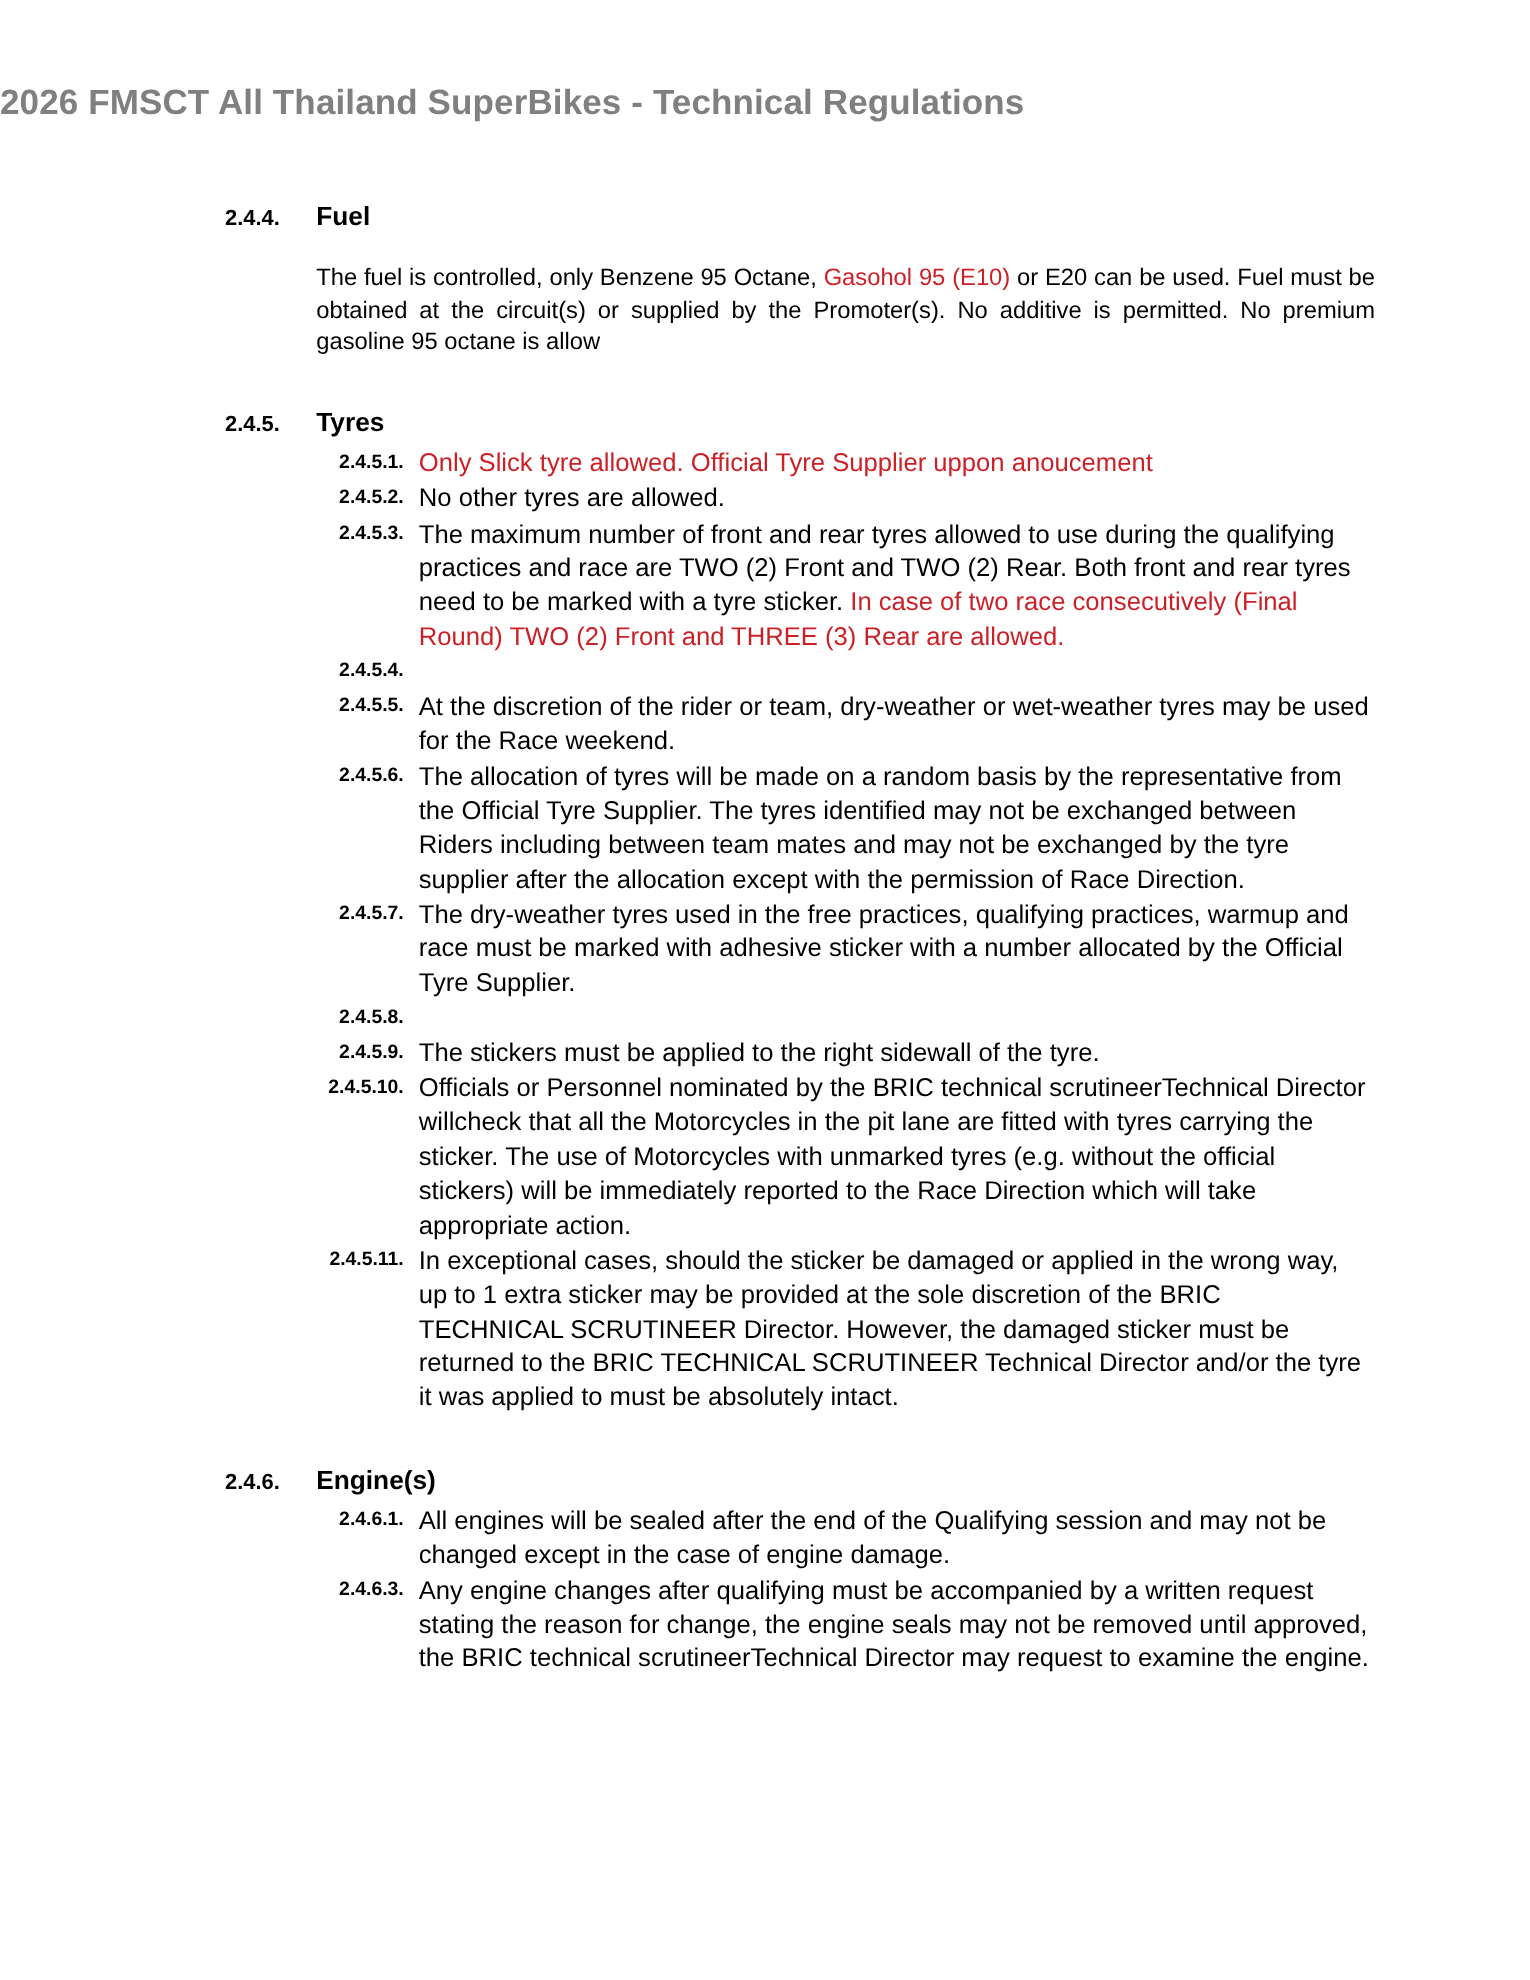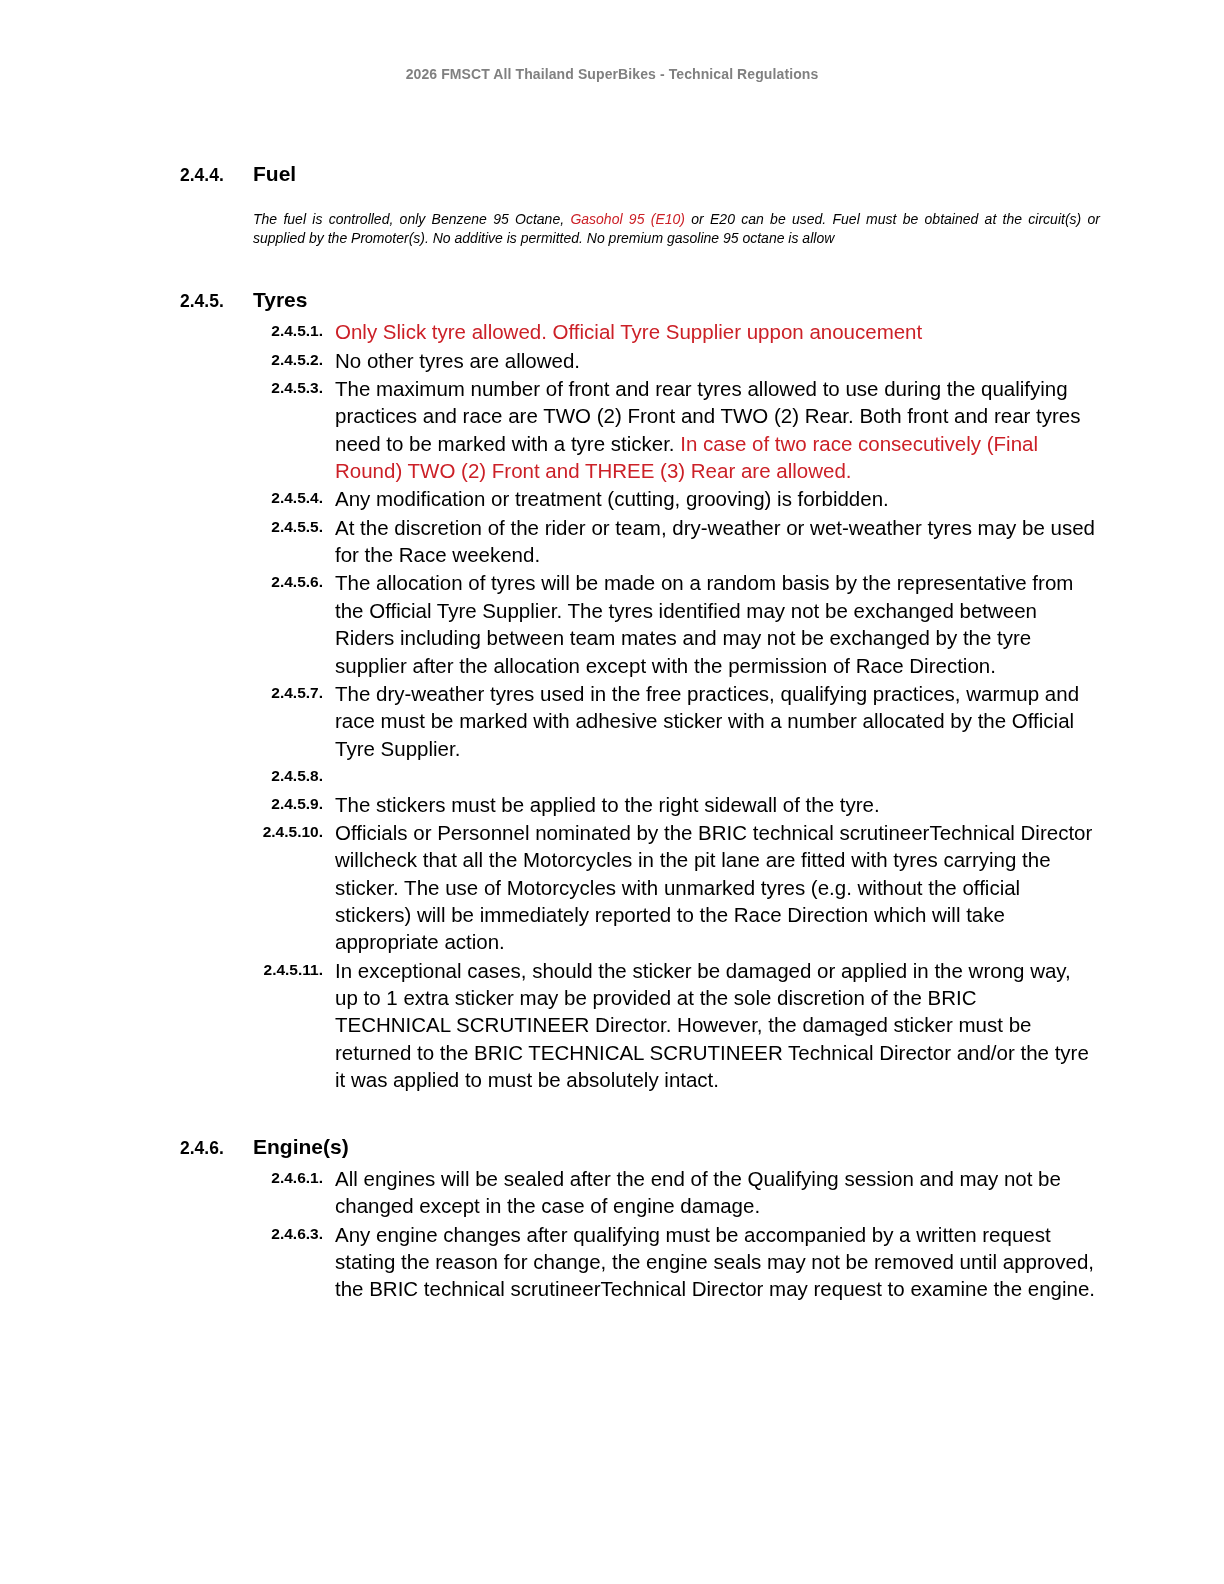--- a/index.html
+++ b/index.html
@@ -21,22 +21,21 @@
     box-sizing: border-box;
     overflow: hidden;
   }
 
   
   .doc-header {
     position: absolute;
     top: 66px;
     left: 0;
     width: 1224px;
-    text-align: center;
-    font-size: 14px;
+    font-size: 28px;
     font-weight: bold;
     color: #808080;
     letter-spacing: 0.1px;
   }
 
   
   .content {
     position: absolute;
     top: 160px;
     left: 180px;
@@ -60,26 +59,25 @@
   .sec-head .sec-title {
     font-size: 21px;
     font-weight: bold;
     line-height: 1.35;
     text-align: right;
   }
 
   
   .sec-para {
     margin: 22px 0 0 73px;
-    font-size: 14px;
+    font-size: 19px;
     line-height: 1.34;
     text-align: justify;
     text-justify: inter-word;
     width: 847px;
-    font-style: italic;
   }
 
   
   .sublist {
     margin: 4px 4px 0 0;
     padding: 0;
     list-style: none;
   }
   .sublist > li {
     display: flex;
@@ -170,21 +168,20 @@
         <li>
           <span class="item-num">2.4.5.2.</span>
           <span class="item-text"><span>No other tyres are allowed.</span></span>
         </li>
         <li>
           <span class="item-num">2.4.5.3.</span>
           <span class="item-text"><span>The maximum number of front and rear tyres allowed to use during the qualifying practices and race are TWO (2) Front and TWO (2) Rear. Both front and rear tyres need to be marked with a tyre sticker. </span><span class="red">In case of two race consecutively (Final Round) TWO (2) Front and THREE (3) Rear are allowed.</span></span>
         </li>
         <li>
           <span class="item-num">2.4.5.4.</span>
-          <span class="item-text"><span>Any modification or treatment (cutting, grooving) is forbidden.</span></span>
         </li>
         <li>
           <span class="item-num">2.4.5.5.</span>
           <span class="item-text"><span>At the discretion of the rider or team, dry-weather or wet-weather tyres may be used for the Race weekend.</span></span>
         </li>
         <li>
           <span class="item-num">2.4.5.6.</span>
           <span class="item-text"><span>The allocation of tyres will be made on a random basis by the representative from the Official Tyre Supplier. The tyres identified may not be exchanged between Riders including between team mates and may not be exchanged by the tyre supplier after the allocation except with the permission of Race Direction.</span></span>
         </li>
         <li>

